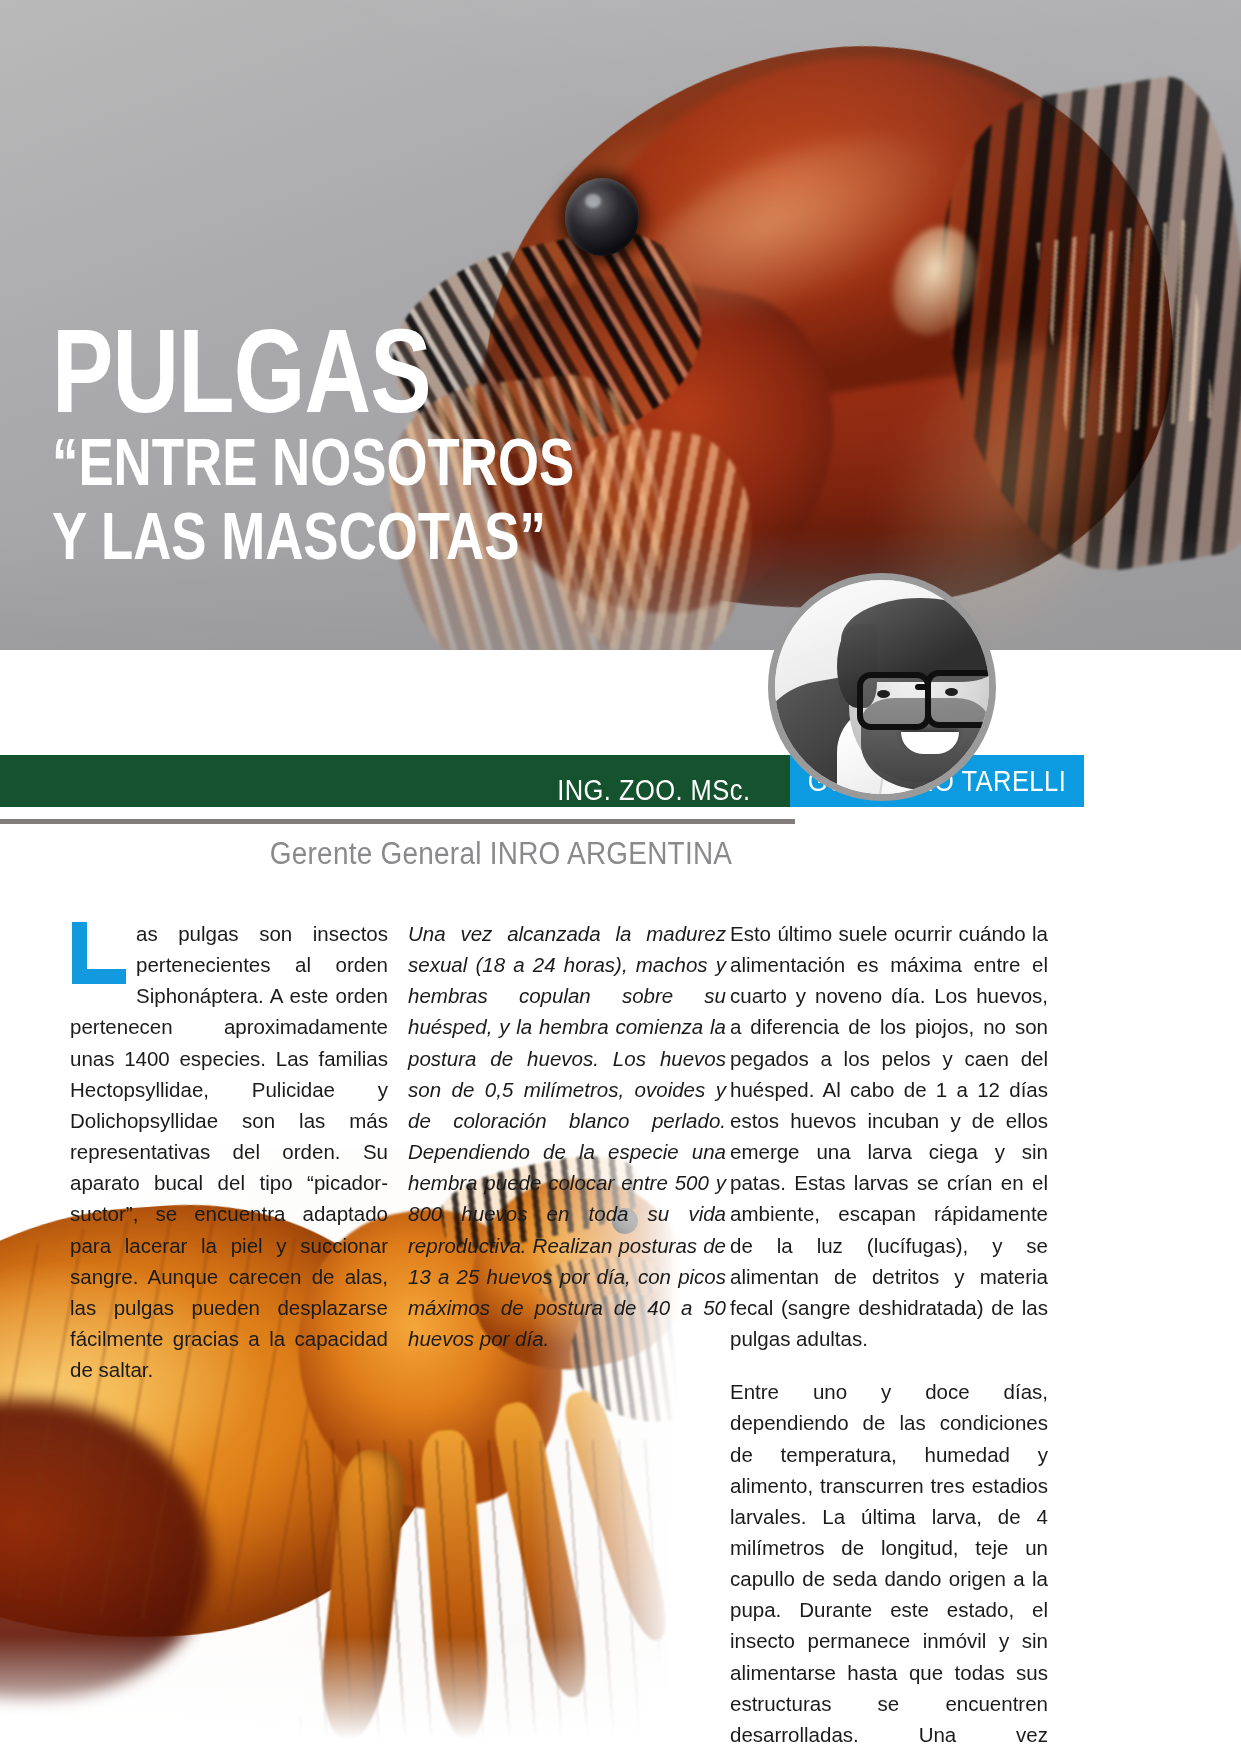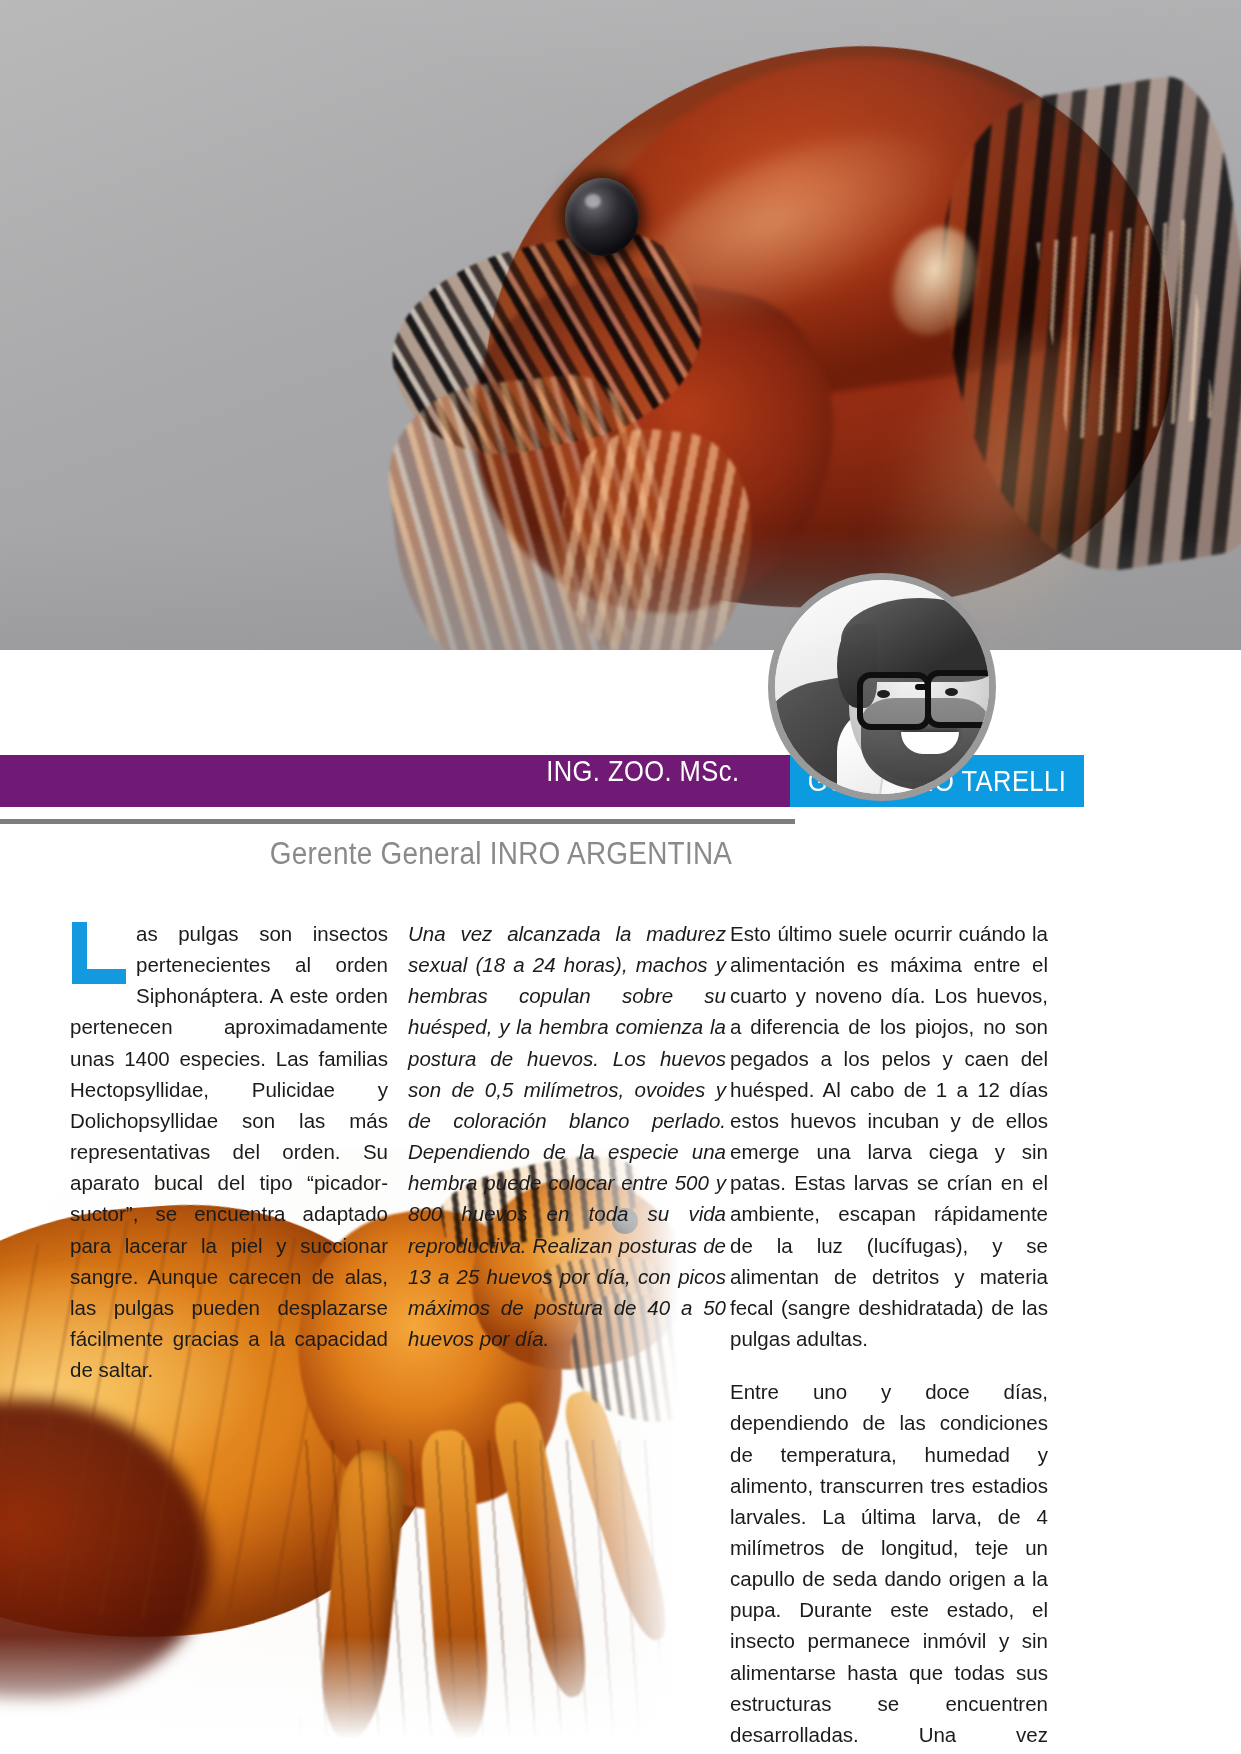--- a/index.html
+++ b/index.html
@@ -67,22 +67,22 @@
   .hero-title{position:absolute;left:52px;top:322px;z-index:6;color:#fff;}
   .t-main{font-family:"Liberation Sans Narrow","Liberation Sans",sans-serif;
     font-weight:700;font-size:118px;line-height:.84;letter-spacing:-1px;
     transform:scaleX(.78);transform-origin:left center;white-space:nowrap;}
   .t-sub{font-family:"Liberation Sans Narrow","Liberation Sans",sans-serif;
     font-weight:700;font-size:66px;line-height:1.0;letter-spacing:0px;
     transform:scaleX(.80);transform-origin:left center;white-space:nowrap;margin-top:8px;}
 
   
   .byline{position:absolute;left:0;top:755px;height:52px;width:100%;display:flex;z-index:7;}
-  .by-grey{flex:0 0 790px;background:#701a75;display:flex;align-items:flex-start;
-    justify-content:flex-end;padding-right:37px;box-sizing:border-box;}
+  .by-grey{flex:0 0 790px;background:#14532d;display:flex;align-items:flex-end;
+    justify-content:flex-end;padding-right:26px;box-sizing:border-box;}
   .by-blue{flex:0 0 212px;background:#0c9ae0;display:flex;align-items:center;
     justify-content:center;}
   .by-rest{flex:1 1 auto;background:transparent;}
   .by-txt{font-family:"Liberation Sans Narrow","Liberation Sans",sans-serif;
     color:#fff;font-size:29px;letter-spacing:.5px;transform:scaleX(.88);
     transform-origin:center;white-space:nowrap;}
   .rule{position:absolute;left:0;top:819px;width:795px;height:5px;background:#817d7a;z-index:7;}
   .role{position:absolute;left:0;top:836px;width:1002px;text-align:center;z-index:7;
     font-family:"Liberation Sans Narrow","Liberation Sans",sans-serif;
     color:#8a8a8c;font-size:31px;letter-spacing:.3px;transform:scaleX(.9);}
@@ -200,20 +200,25 @@
     <div class="f-glossA"></div>
     <div class="f-glossB"></div>
     <div class="f-bristles"></div>
     <div class="f-legs"></div>
     <div class="f-palp"></div>
     <div class="f-eye"></div>
     <div class="f-shade"></div>
   </div>
   <div class="hero-lowfade"></div>
 
+  <div class="hero-title">
+    <div class="t-main">PULGAS</div>
+    <div class="t-sub">“ENTRE NOSOTROS</div>
+    <div class="t-sub">Y LAS MASCOTAS”</div>
+  </div>
 </div>
 
 <div class="byline">
   <div class="by-grey">
     <span class="by-txt">ING. ZOO. MSc.</span>
   </div>
   <div class="by-blue">
     <span class="by-txt">GULLERMO TARELLI</span>
   </div>
   <div class="by-rest"></div>

